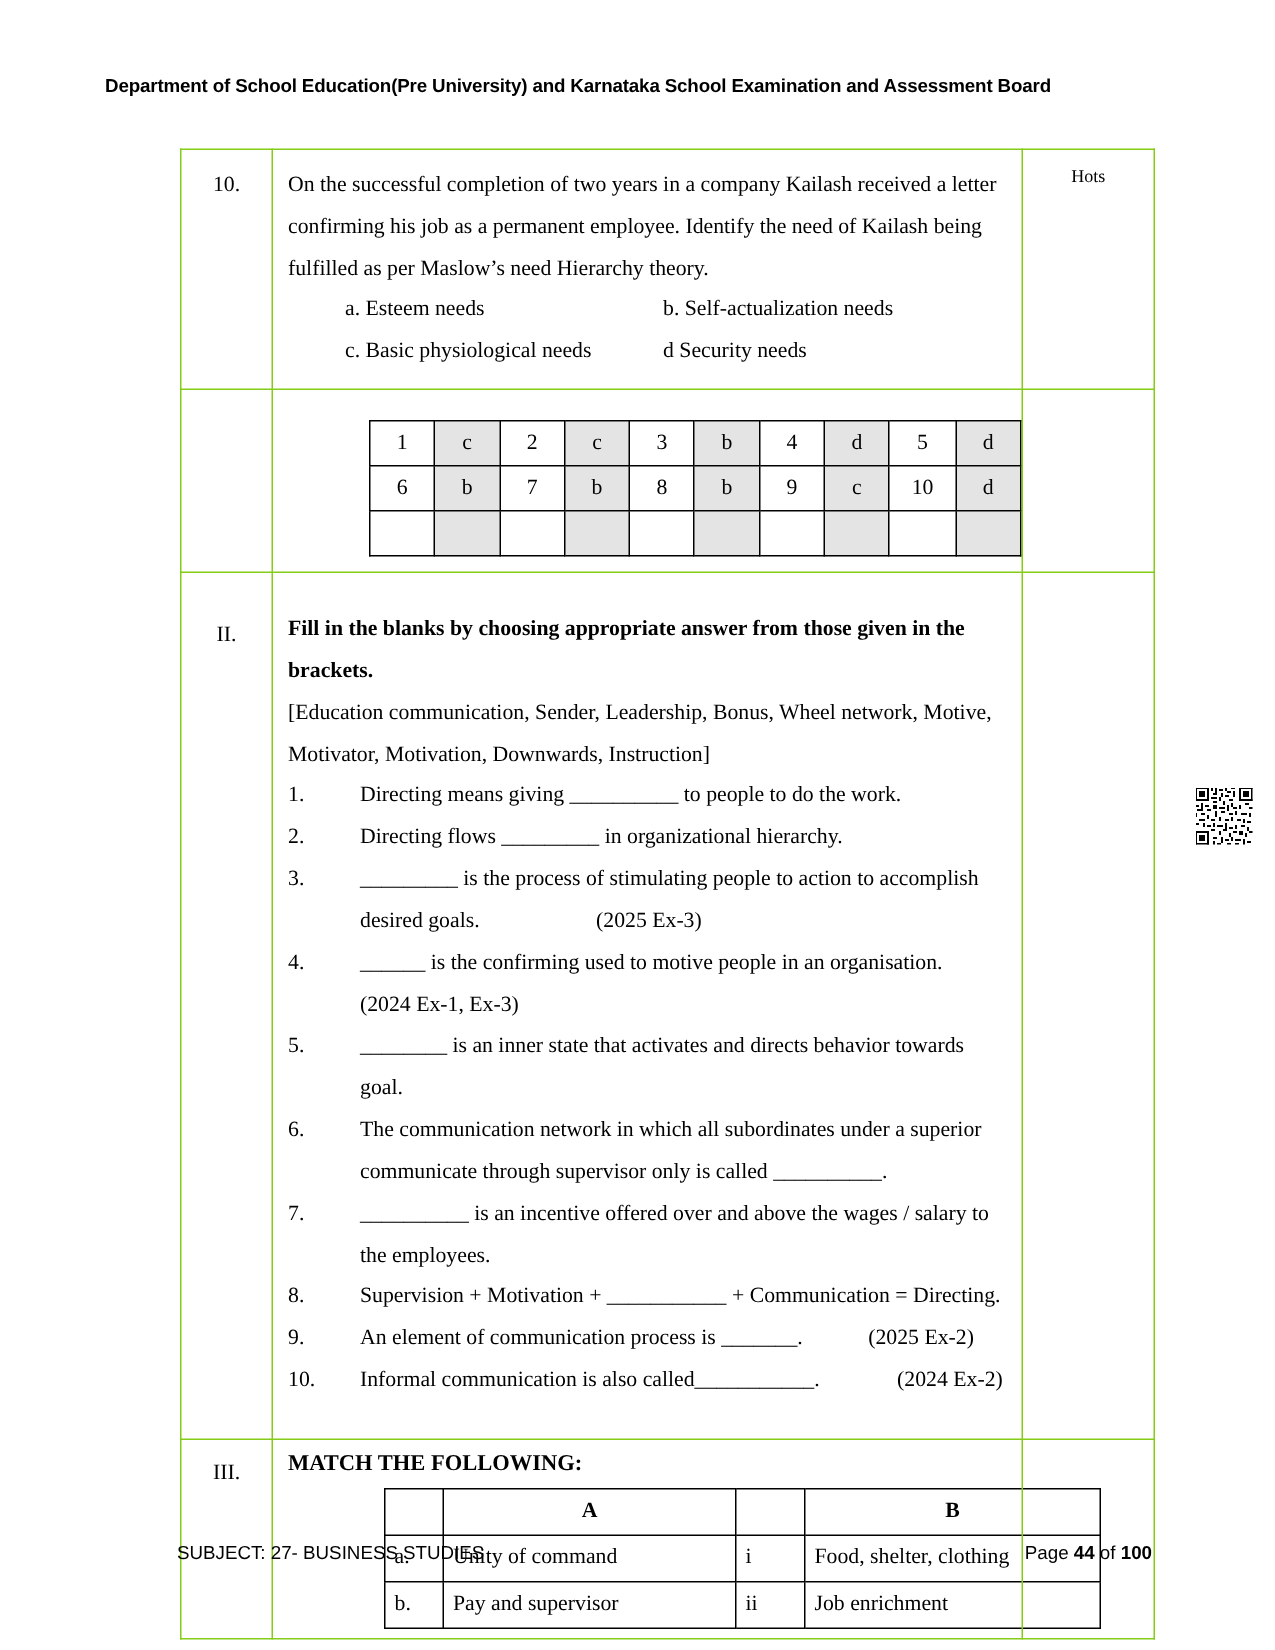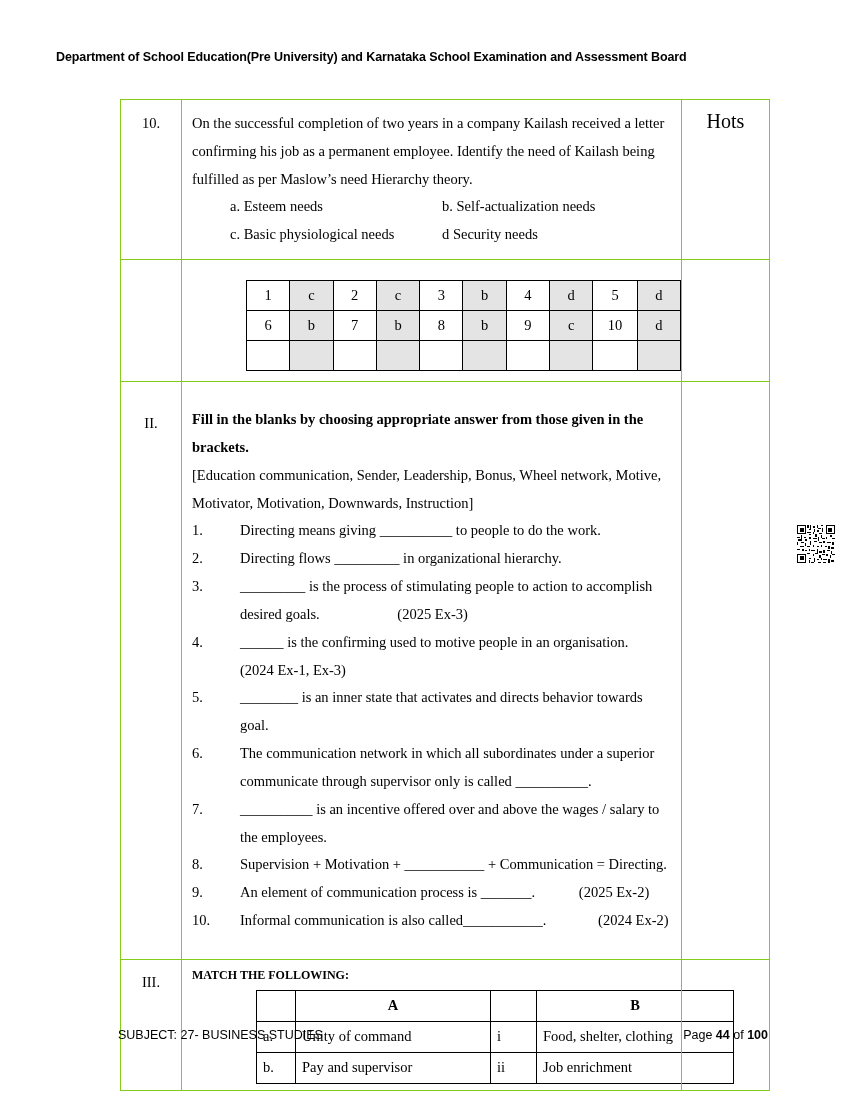--- a/index.html
+++ b/index.html
@@ -16,21 +16,21 @@
     overflow: hidden;
   }
   .page {
     position: absolute;
     left: 0; top: 0;
     width: 850px;
     height: 1100px;
   }
   .doc-header {
     position: absolute;
-    left: 56px;
+    left: 70px;
     top: 50px;
     width: 710px;
     font-family: "Liberation Sans", sans-serif;
     font-weight: bold;
     font-size: 12.5px;
     letter-spacing: -0.1px;
     white-space: nowrap;
   }
   .qr {
     position: absolute;
@@ -64,21 +64,21 @@
     line-height: 1.92;
   }
   .num-cell {
     text-align: center;
     font-size: 14.5px;
     padding-top: 10px;
     line-height: 1.92;
   }
   .right-cell {
     text-align: center;
-    font-size: 20px;
+    font-size: 12px;
     padding-top: 10px;
   }
   .q-text { margin: 0; }
   .opts {
     margin: 0;
     padding-left: 38px;
   }
   .opt-row {
     display: flex;
   }
@@ -126,21 +126,21 @@
   td.sn {
     width: 48px;
     text-align: left;
     padding-left: 0px;
   }
   .exref { white-space: nowrap; }
 
   
   .match-title {
     font-family: "Liberation Serif", serif;
-    font-size: 12px;
+    font-size: 15px;
     font-weight: bold;
     margin: 0 0 7px 0;
   }
   table.match {
     border-collapse: collapse;
     table-layout: fixed;
     margin-left: 64px;
     width: 425px;
   }
   table.match td {

